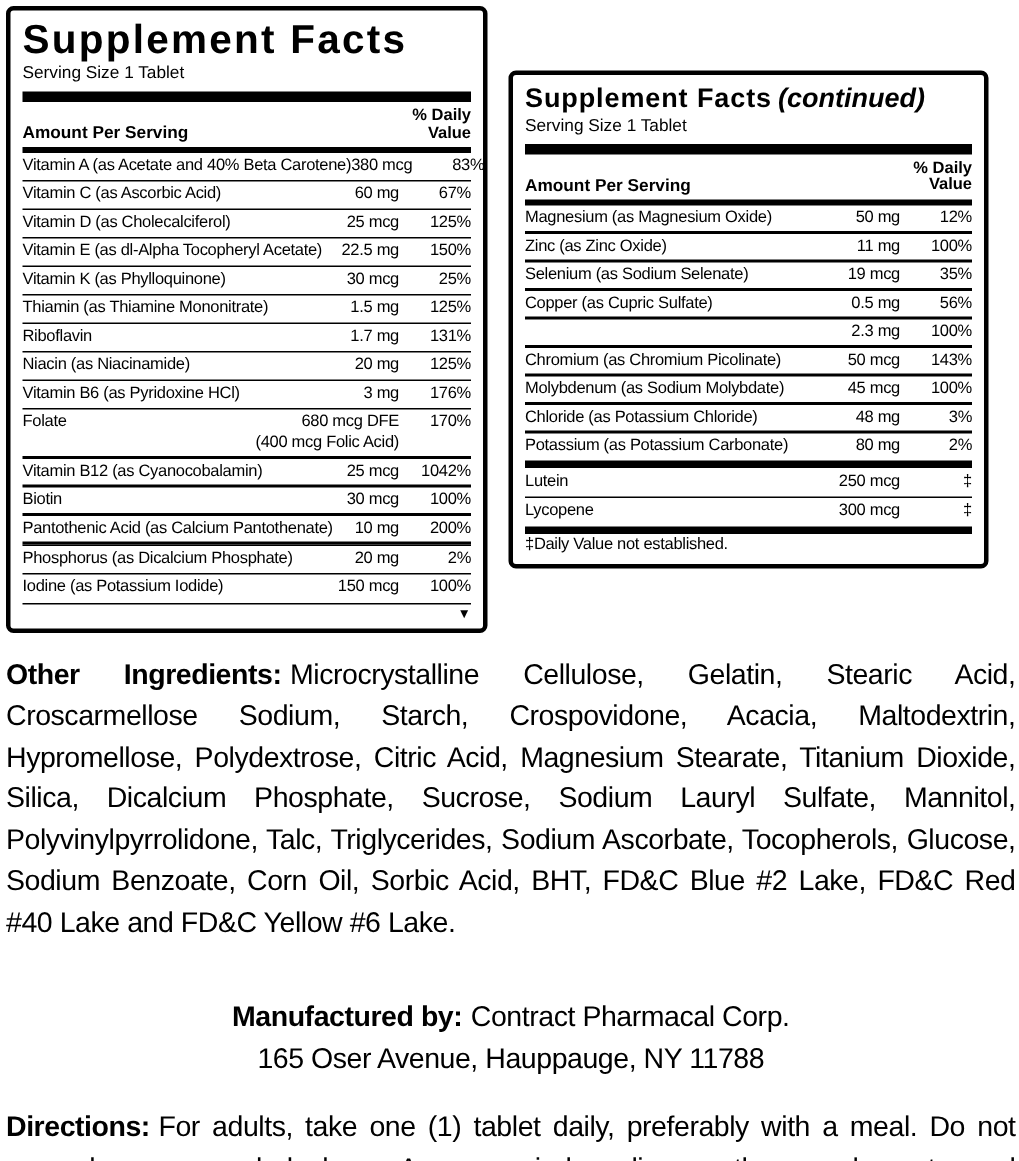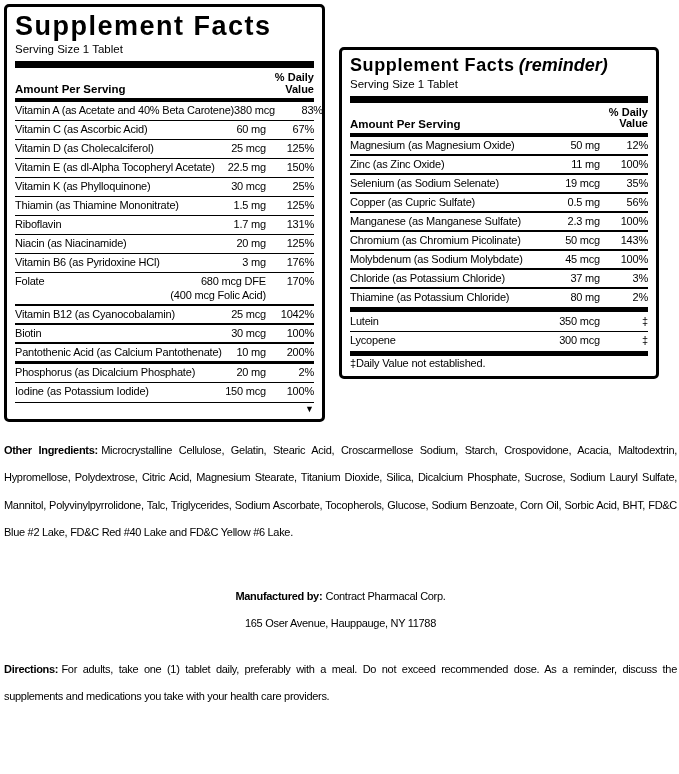--- a/index.html
+++ b/index.html
@@ -49,21 +49,21 @@
   .dv  { flex:0 0 48px; text-align:right; white-space:nowrap; }
 
   .arrowstrip {
     border-top:1.5px solid #000; margin-top:1px;
     display:flex; justify-content:flex-end;
     font-size:9px; line-height:11px; padding-top:1px;
   }
   .footnote { font-size:11px; line-height:13px; padding:0 0 2px; letter-spacing:-0.2px; }
 
   .para {
-    font-size:11px; line-height:27.5px; letter-spacing:-0.3px;
+    font-size:19px; line-height:27.5px; letter-spacing:-0.3px;
     text-align:justify;
   }
   .para.nojust { text-align:center;margin-top:36px; }
   .blabel { font-weight:bold; margin-right:0.3em; }
   .sec-ingredients { margin-top:15px; }
   .sec-manufactured { margin-top:20px; }
   .sec-directions { margin-top:18px; }
 </style>
 </head>
 <body>
@@ -209,21 +209,21 @@
           </div>
         </div>
       </div>
     <div class="arrowstrip">
       <span>▼</span>
     </div>
   </div>
 
   <div class="panel panel-right">
     <div class="panel-title-sm">
-      <span>Supplement Facts</span><span class="title-suffix">(reminder)</span>
+      <span>Supplement Facts</span><span class="title-suffix">(continued)</span>
     </div>
     <div class="serving">Serving Size 1 Tablet</div>
     <div class="bar7"></div>
     <div class="cols">
       <div class="col-amount">Amount Per Serving</div>
       <div class="col-dv">
         <div>% Daily</div>
         <div>Value</div>
       </div>
     </div>
@@ -256,21 +256,20 @@
         <div class="row">
           <div class="rline">
             <span class="nm">Copper (as Cupric Sulfate)</span>
             <span class="amt">0.5 mg</span>
             <span class="dv">56%</span>
           </div>
         </div>
         <div class="sep"></div>
         <div class="row">
           <div class="rline">
-            <span class="nm">Manganese (as Manganese Sulfate)</span>
             <span class="amt">2.3 mg</span>
             <span class="dv">100%</span>
           </div>
         </div>
         <div class="sep"></div>
         <div class="row">
           <div class="rline">
             <span class="nm">Chromium (as Chromium Picolinate)</span>
             <span class="amt">50 mcg</span>
             <span class="dv">143%</span>
@@ -281,37 +280,37 @@
           <div class="rline">
             <span class="nm">Molybdenum (as Sodium Molybdate)</span>
             <span class="amt">45 mcg</span>
             <span class="dv">100%</span>
           </div>
         </div>
         <div class="sep"></div>
         <div class="row">
           <div class="rline">
             <span class="nm">Chloride (as Potassium Chloride)</span>
-            <span class="amt">37 mg</span>
+            <span class="amt">48 mg</span>
             <span class="dv">3%</span>
           </div>
         </div>
         <div class="sep"></div>
         <div class="row">
           <div class="rline">
-            <span class="nm">Thiamine (as Potassium Chloride)</span>
+            <span class="nm">Potassium (as Potassium Carbonate)</span>
             <span class="amt">80 mg</span>
             <span class="dv">2%</span>
           </div>
         </div>
         <div class="thickbar"></div>
         <div class="row">
           <div class="rline">
             <span class="nm">Lutein</span>
-            <span class="amt">350 mcg</span>
+            <span class="amt">250 mcg</span>
             <span class="dv">‡</span>
           </div>
         </div>
         <div class="sep"></div>
         <div class="row">
           <div class="rline">
             <span class="nm">Lycopene</span>
             <span class="amt">300 mcg</span>
             <span class="dv">‡</span>
           </div>

